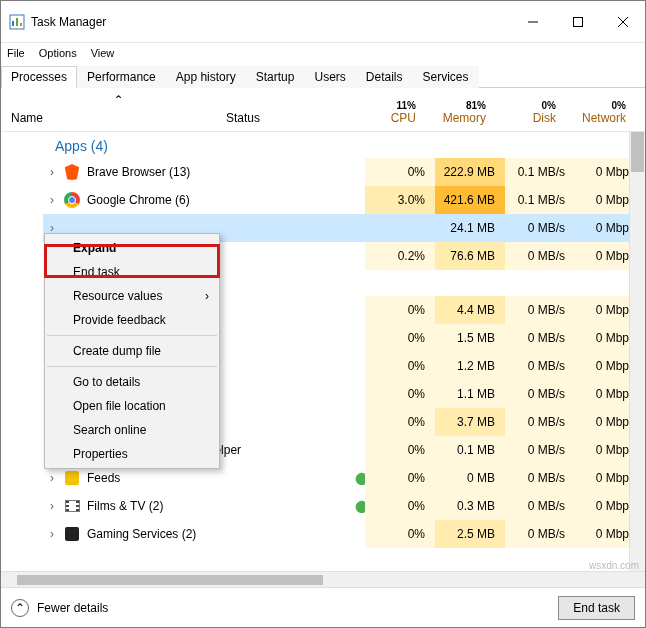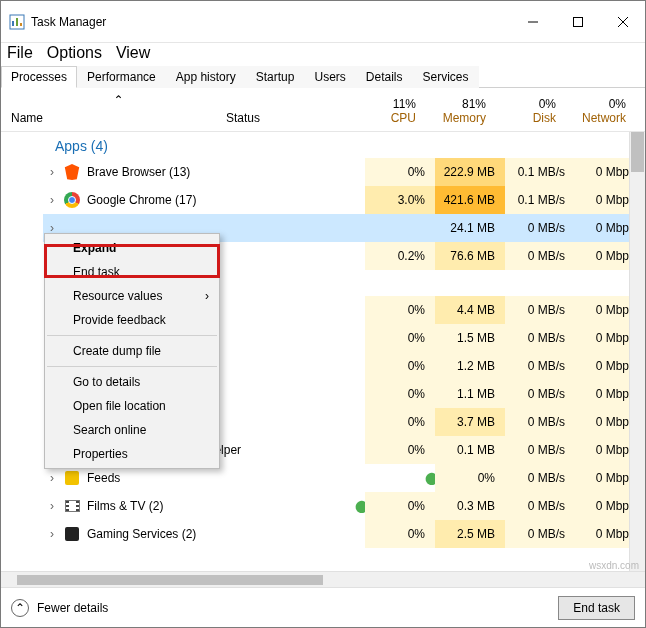--- a/index.html
+++ b/index.html
@@ -5,30 +5,30 @@
   * { box-sizing: border-box; margin: 0; padding: 0; }
   body { font-family: "Segoe UI", Tahoma, sans-serif; font-size: 12px; color: #000; background: #fff; width: 646px; }
   .window { border: 1px solid #7a7a7a; width: 646px; height: 628px; display: flex; flex-direction: column; position: relative; }
   .titlebar { height: 42px; display: flex; align-items: center; padding-left: 8px; border-bottom: 1px solid #e6e6e6; }
   .title-icon { width: 16px; height: 16px; display: inline-block; margin-right: 6px; }
   .title-text { flex: 1; font-size: 12px; }
   .win-controls { display: flex; }
   .win-btn { width: 45px; height: 29px; display: flex; align-items: center; justify-content: center; }
   .win-btn svg { width: 10px; height: 10px; }
   .menubar { height: 20px; display: flex; align-items: center; padding: 0 6px; gap: 14px; }
-  .menubar span { font-size: 16px; text-align: center; }
+  .menubar span { font-size: 11px; text-align: center; }
   .tabs { display: flex; border-bottom: 1px solid #d0d0d0; padding-left: 0; margin-top: 2px; }
   .tab { padding: 3px 9px; font-size: 12px; border: 1px solid transparent; position: relative; top: 1px; background: #f7f7f7;}
   .tab.active { border: 1px solid #d0d0d0; border-bottom: 1px solid #fff; background: #fff; }
   .headers { display: flex; height: 44px; border-bottom: 1px solid #e6e6e6; align-items: flex-end; }
   .col-name { width: 225px; padding: 0 0 6px 10px; display:flex; flex-direction:column; }
   .col-status { width: 130px; padding-bottom: 6px; }
   .col-name .sort { text-align:center; width:100%; padding-bottom:4px;}
   .col { width: 70px; text-align: right; padding-right: 10px; display:flex; flex-direction:column; justify-content:flex-end; padding-bottom:6px;}
-  .col .pct { font-size: 12px; }
+  .col .pct { font-size: 10px; font-weight: bold; }
   .col .lbl { font-size: 12px; color: #a16207; }
   .rows { flex: 1; overflow: hidden; position: relative; padding-left: 42px; }
   .group-header { color: #1a6fb5; font-size: 14px; padding: 6px 0 4px 12px; }
   .row { display: flex; height: 28px; align-items: center; }
   .row .expand { width: 12px; text-align: center; color: #666; padding-left:6px;}
   .row .icon { width: 18px; height:18px; display:inline-flex; align-items:center; justify-content:center; margin-left:8px; margin-right:6px;}
   .row .name { flex:1; font-size:12px; overflow:hidden; white-space:nowrap;}
   .row .leaf { width:14px; padding-left:4px;}
   .cell { width:70px; text-align:right; padding-right:10px; height:100%; display:flex; align-items:center; justify-content:flex-end;}
   .heat1 { background:#fff8dc; }
@@ -154,21 +154,21 @@
       <span class="cell heat3">222.9 MB</span>
       <span class="cell heat1">0.1 MB/s</span>
       <span class="cell heat1">0 Mbps</span>
     </div>
 
     <div class="row">
       <span class="expand">›</span>
       <span class="icon">
           <span class="ico-chrome"></span>
         </span>
-      <span class="name">Google Chrome (17)</span>
+      <span class="name">Google Chrome (6)</span>
       <span class="cell heat2">3.0%</span>
       <span class="cell heat4">421.6 MB</span>
       <span class="cell heat1">0.1 MB/s</span>
       <span class="cell heat1">0 Mbps</span>
     </div>
 
     <div class="row selrow">
       <span class="expand">›</span>
       <span class="icon"></span>
       <span class="name"></span>
@@ -258,20 +258,21 @@
     </div>
 
     <div class="row">
       <span class="expand">›</span>
       <span class="icon">
           <span class="ico-feeds"></span>
         </span>
       <span class="name">Feeds</span>
       <span class="leaf" style="color:#4caf50">⬤</span>
       <span class="cell heat1">0%</span>
+      <span class="cell heat1">0 MB</span>
       <span class="cell heat1">0 MB/s</span>
       <span class="cell heat1">0 Mbps</span>
     </div>
 
     <div class="row">
       <span class="expand">›</span>
       <span class="icon">
           <span class="ico-films"></span>
         </span>
       <span class="name">Films &amp; TV (2)</span>

